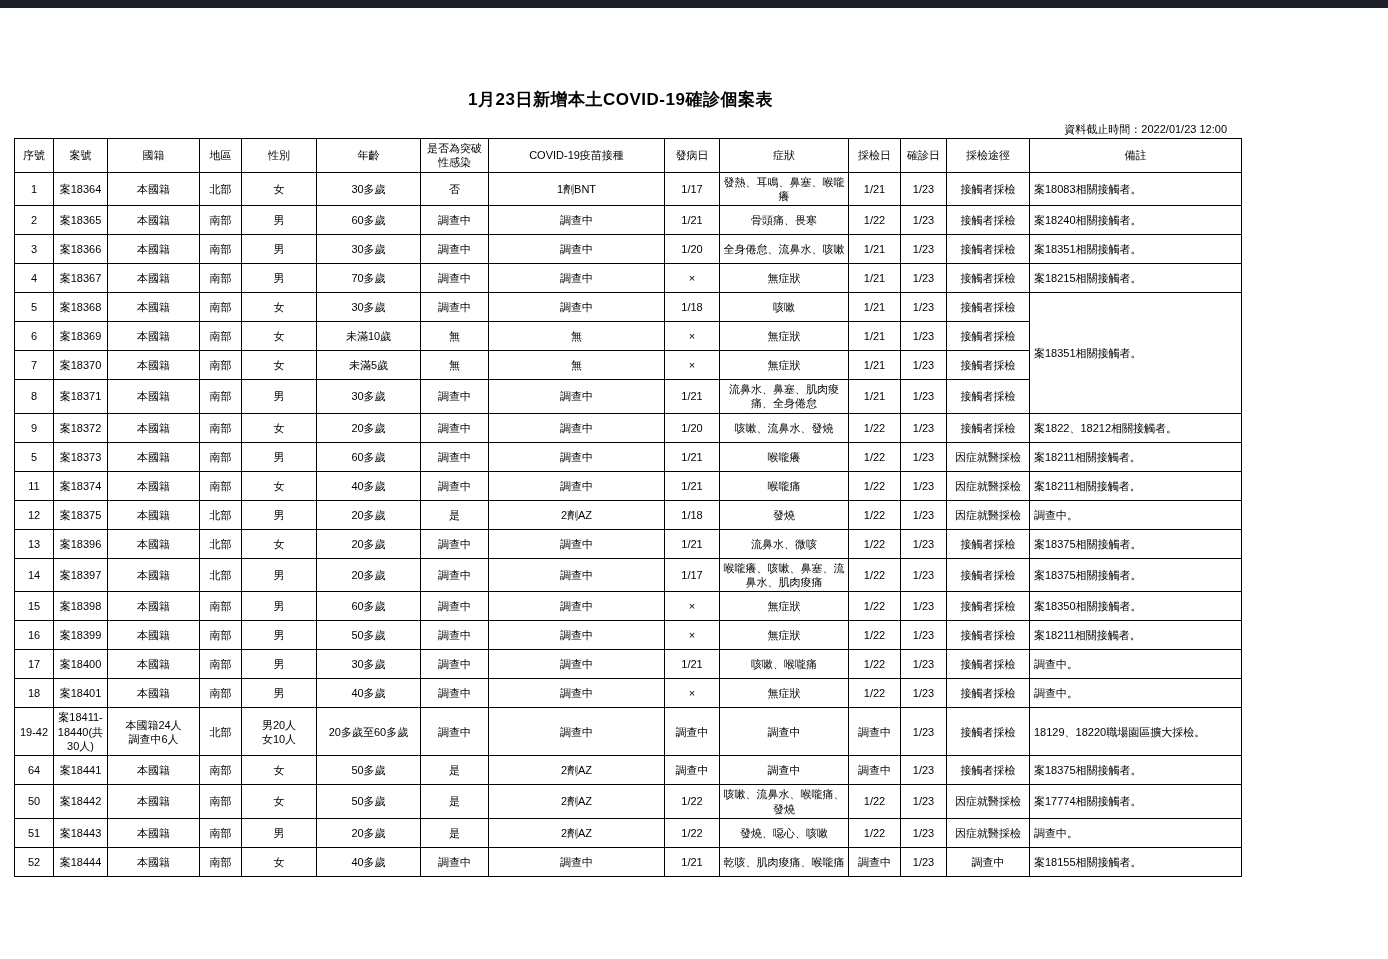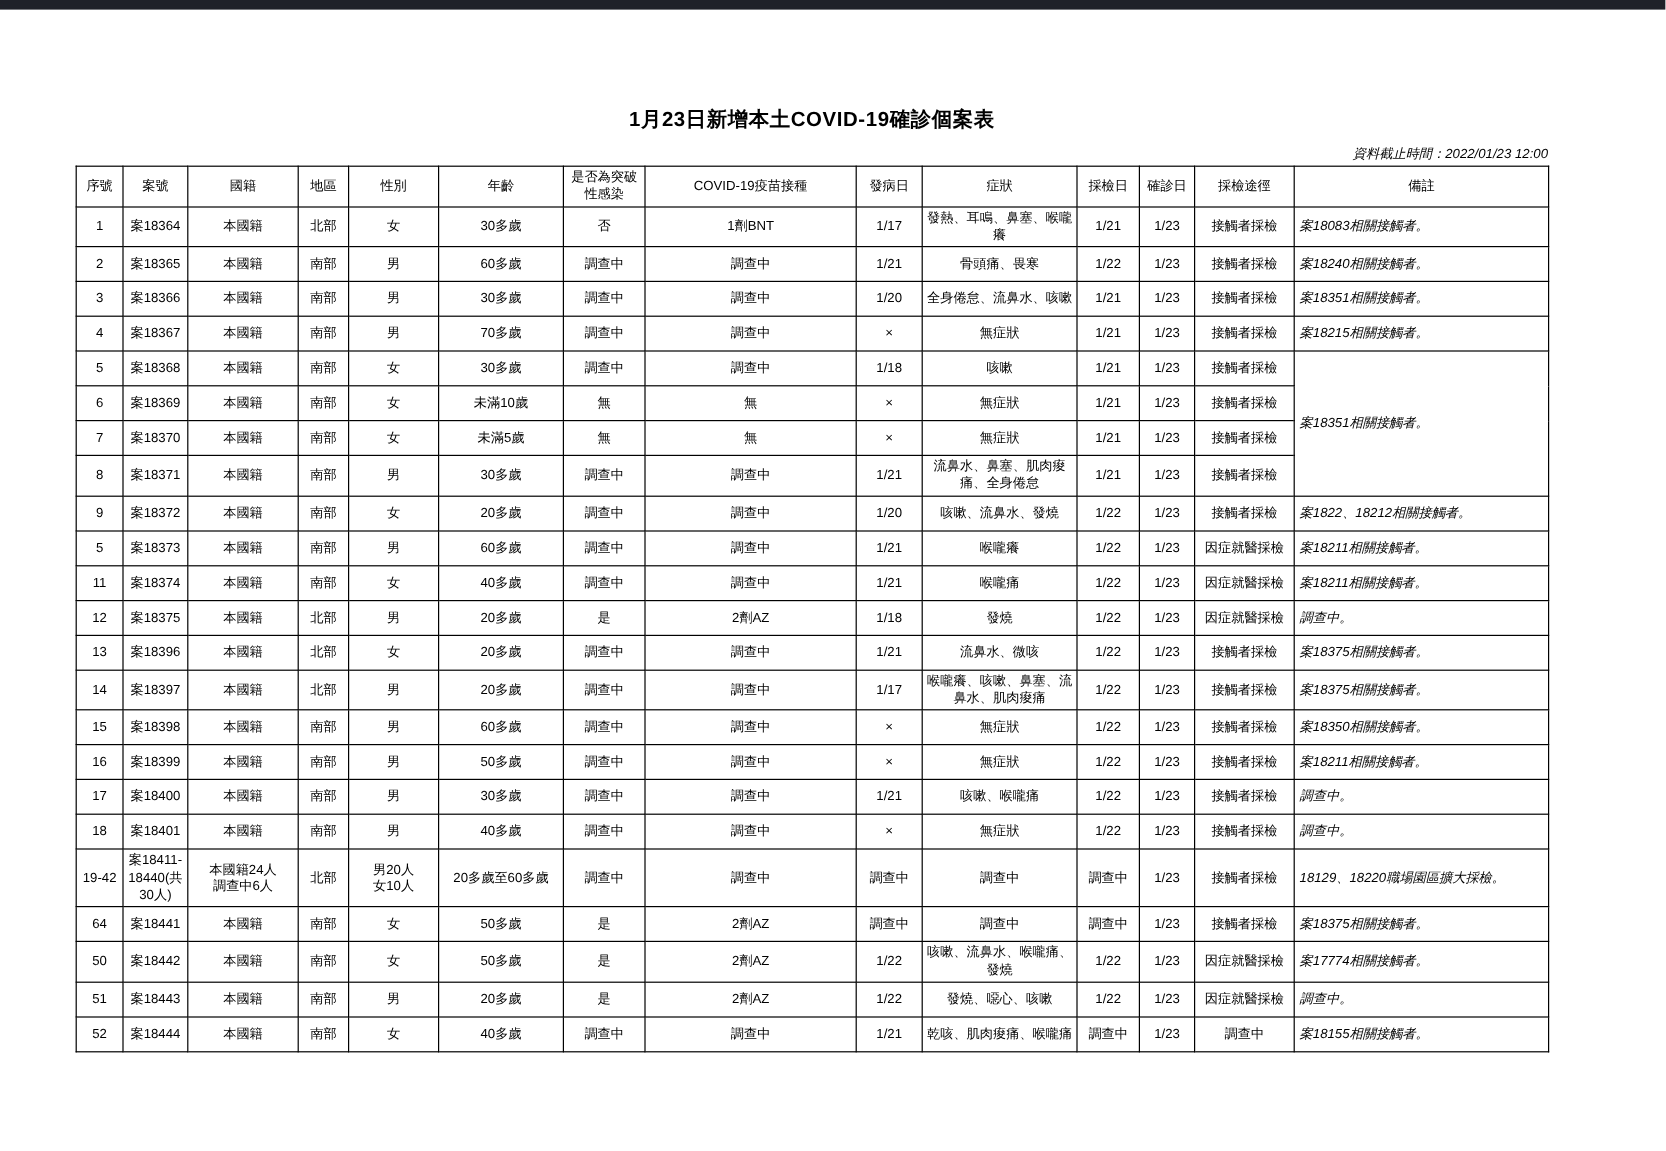--- a/index.html
+++ b/index.html
@@ -13,35 +13,34 @@
     font-family: "Liberation Sans", "DejaVu Sans", sans-serif;
     overflow: hidden;
   }
   .top-bar {
     width: 100%;
     height: 8px;
     background: #1f2129;
   }
   .doc {
     width: 1227px;
-    margin-left: 63px;
+    padding-left: 14px;
   }
   .title {
     margin: 80px 0 12px 0;
     font-size: 17px;
     font-weight: 700;
     text-align: center;
     letter-spacing: 0.5px;
   }
   .meta {
     text-align: right;
     font-size: 11px;
     line-height: 13px;
     margin-bottom: 2px;
-    font-style: italic;
   }
   table.cases {
     width: 1227px;
     border-collapse: collapse;
     table-layout: fixed;
     border-radius: 18px;
   }
   table.cases th,
   table.cases td {
     border: 1px solid #000000;
@@ -56,21 +55,20 @@
   }
   table.cases thead th {
     height: 27px;
   }
   table.cases tbody td {
     height: 29px;
   }
   table.cases td.col-remarks {
     text-align: left;
     padding-left: 4px;
-    font-style: italic;
   }
 </style>
 </head>
 <body>
 
 <div class="top-bar"></div>
 
 <div class="doc">
   <h1 class="title">1月23日新增本土COVID-19確診個案表</h1>
 

